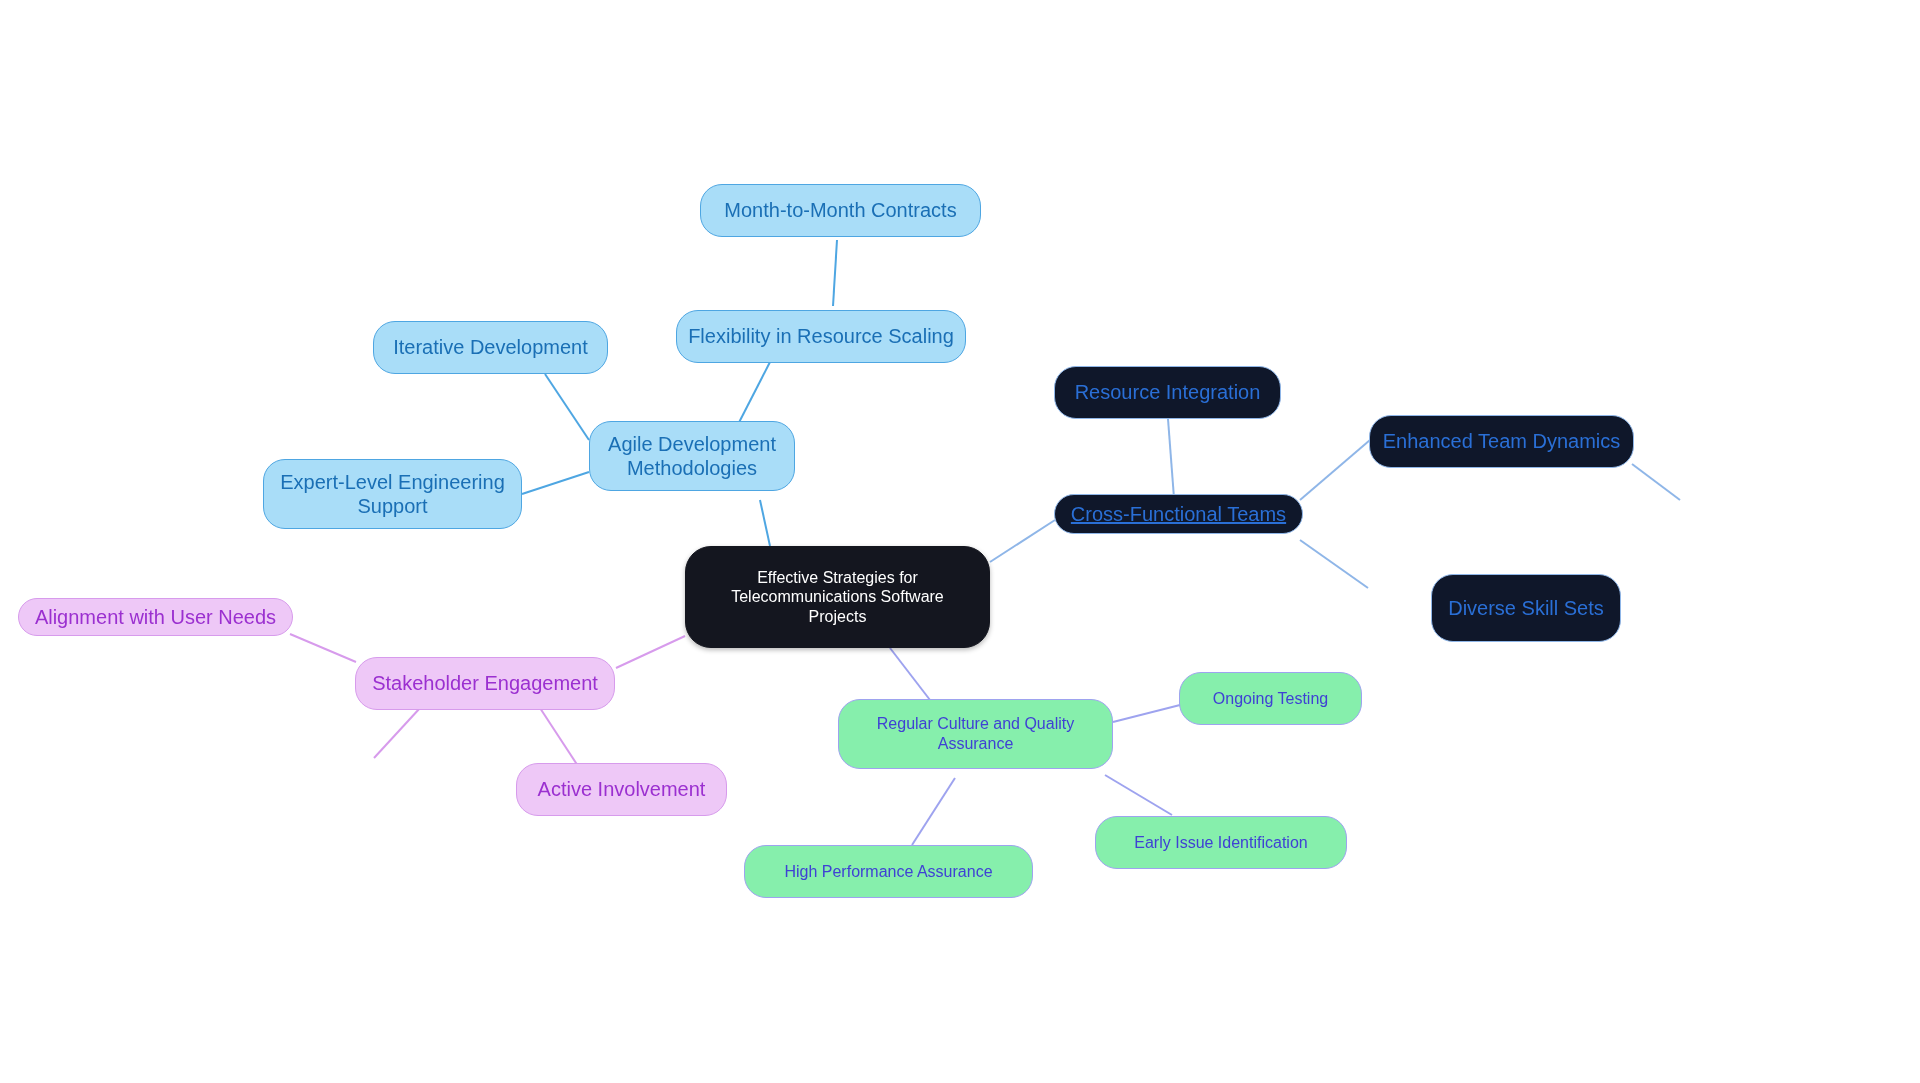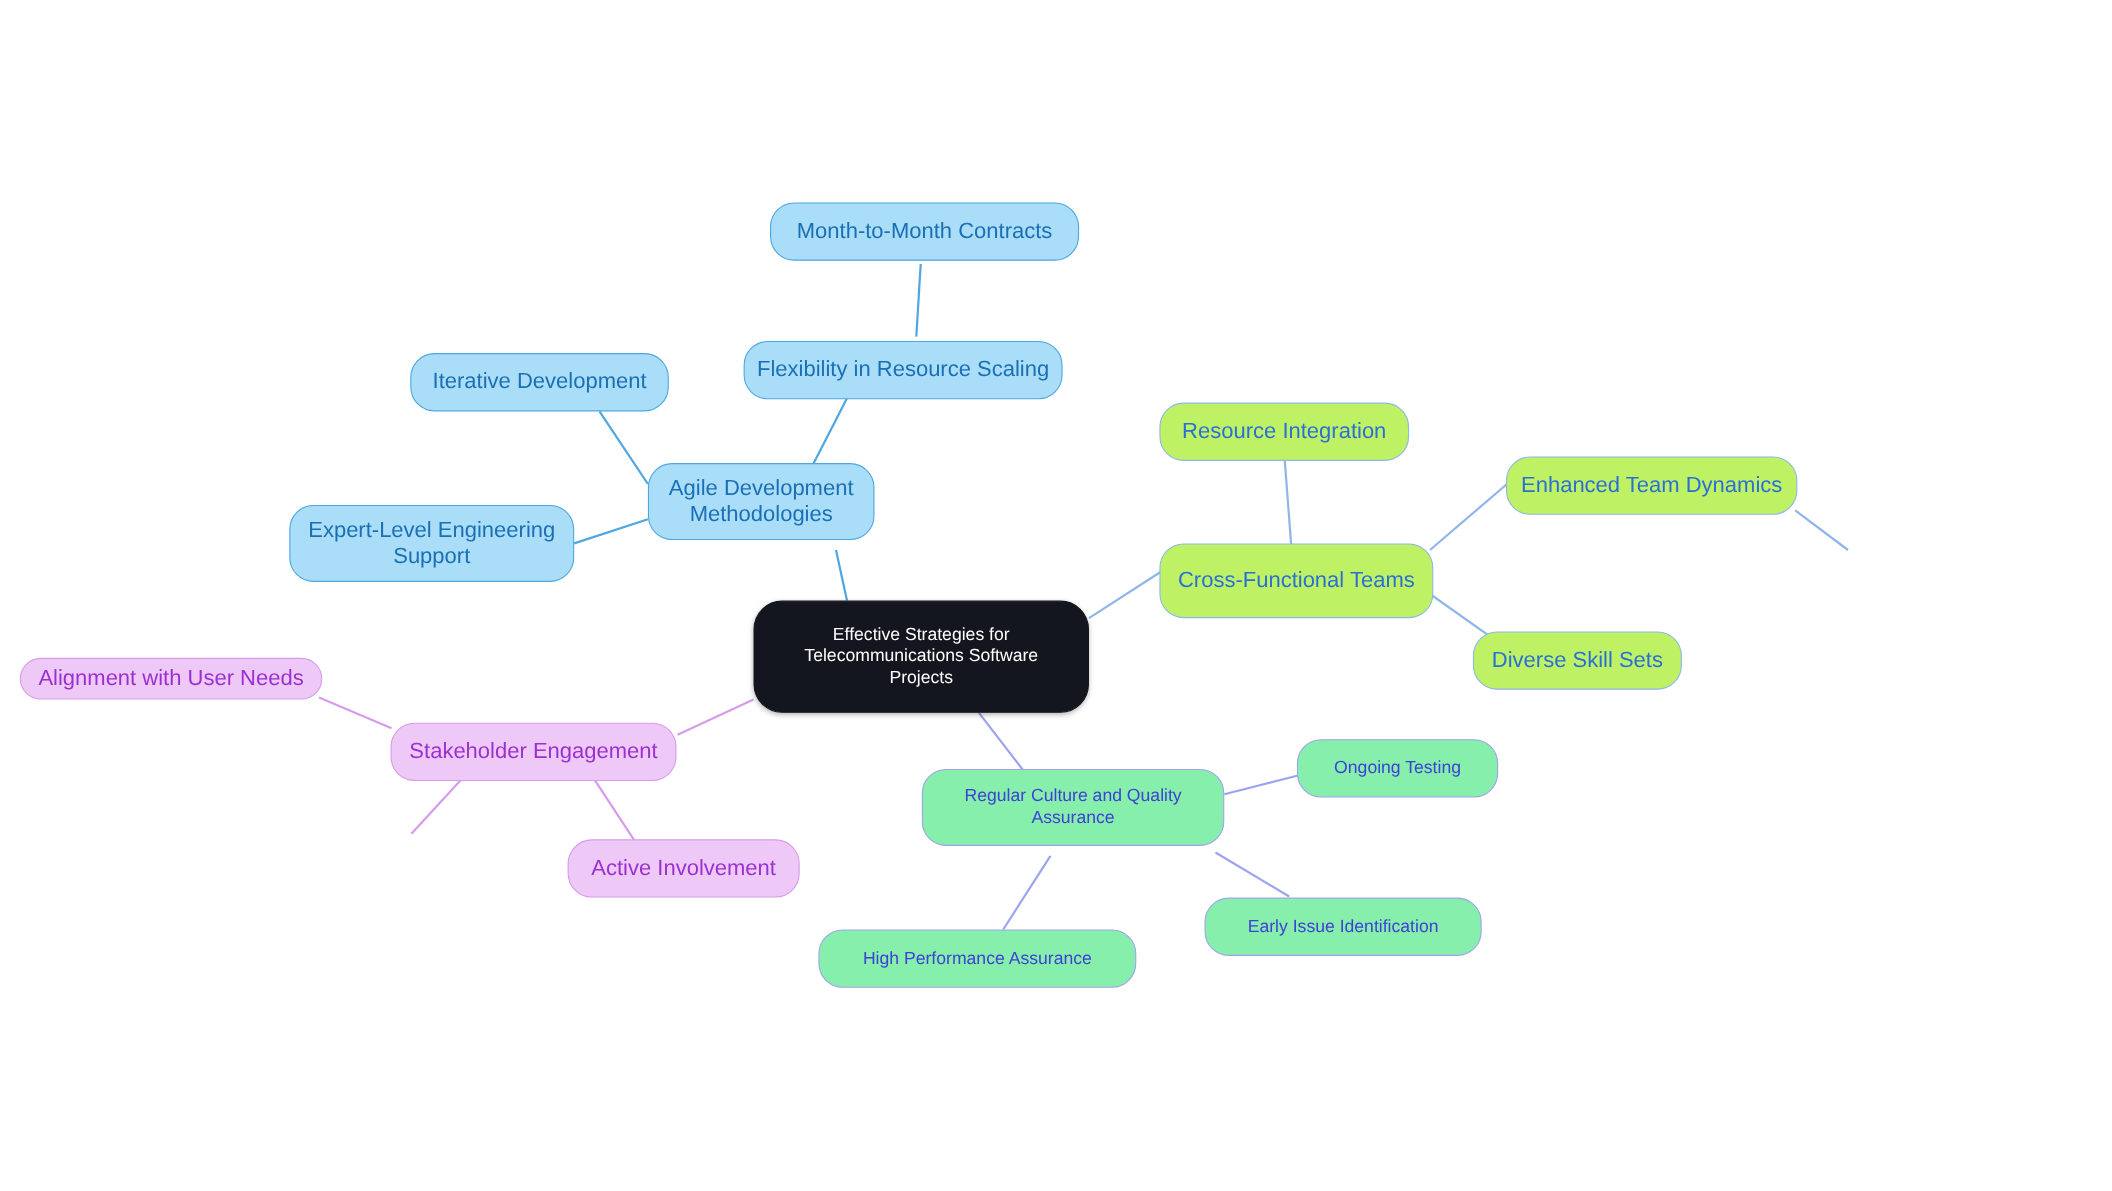--- a/index.html
+++ b/index.html
@@ -46,21 +46,21 @@
     border-radius: 26px;
     box-shadow: 0 2px 5px rgba(0,0,0,0.28);
   }
   .node.blue {
     background: #a9ddf8;
     border-color: #4ea6e2;
     color: #1a6fb5;
     font-size: 20px;
   }
   .node.lightblue {
-    background: #bef264;
+    background: #0f172a;
     border-color: #8fb6e8;
     color: #2a6fd6;
     font-size: 20px;
   }
   .node.periwinkle {
     background: #86efac;
     border-color: #9ea3ef;
     color: #3f41d4;
     font-size: 16px;
   }
@@ -124,28 +124,28 @@
 
   <div class="node blue" style="left:373px; top:321px; width:235px; height:53px;">Iterative Development</div>
 
   <div class="node blue" style="left:700px; top:184px; width:281px; height:53px;">Month-to-Month Contracts</div>
 
   <div class="node blue" style="left:676px; top:310px; width:290px; height:53px;">Flexibility in Resource Scaling</div>
 
   <div class="node blue" style="left:263px; top:459px; width:259px; height:70px;">Expert-Level Engineering
 Support</div>
 
-  <div class="node lightblue" style="left:1054px; top:494px; width:249px; height:68px;">Cross-Functional Teams</div>
+  <div class="node lightblue" style="left:1054px; top:494px; width:249px; height:40px;text-decoration:underline;">Cross-Functional Teams</div>
 
   <div class="node lightblue" style="left:1054px; top:366px; width:227px; height:53px;">Resource Integration</div>
 
   <div class="node lightblue" style="left:1369px; top:415px; width:265px; height:53px;">Enhanced Team Dynamics</div>
 
 
-  <div class="node lightblue" style="left:1339px; top:574px; width:190px; height:53px;">Diverse Skill Sets</div>
+  <div class="node lightblue" style="left:1431px; top:574px; width:190px; height:68px;">Diverse Skill Sets</div>
 
   <div class="node periwinkle" style="left:838px; top:699px; width:275px; height:70px;">Regular Culture and Quality
 Assurance</div>
 
   <div class="node periwinkle" style="left:1179px; top:672px; width:183px; height:53px;">Ongoing Testing</div>
 
   <div class="node periwinkle" style="left:1095px; top:816px; width:252px; height:53px;">Early Issue Identification</div>
 
   <div class="node periwinkle" style="left:744px; top:845px; width:289px; height:53px;">High Performance Assurance</div>
 

